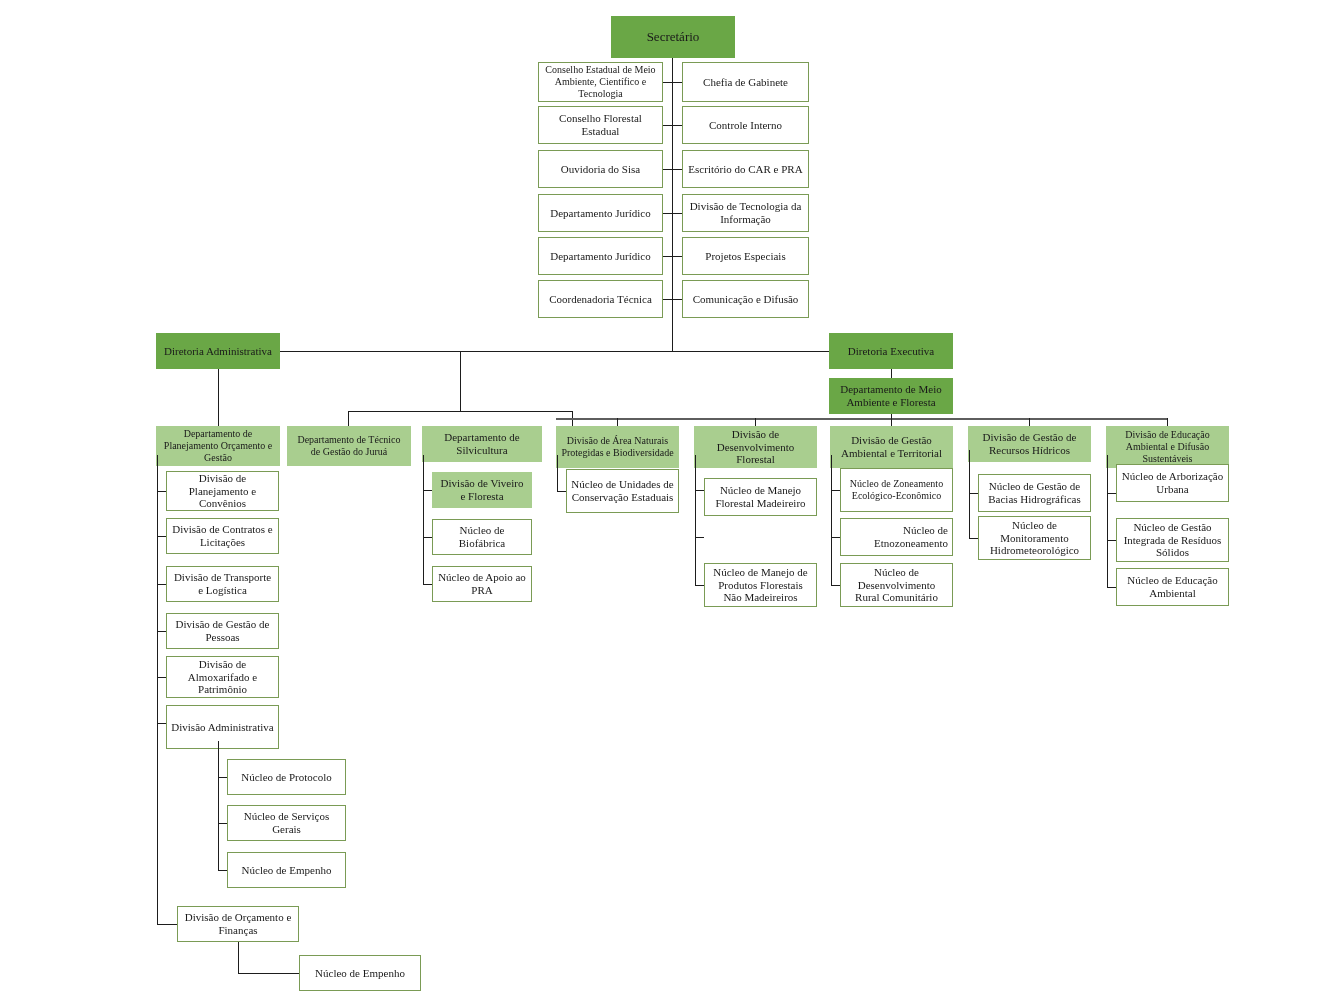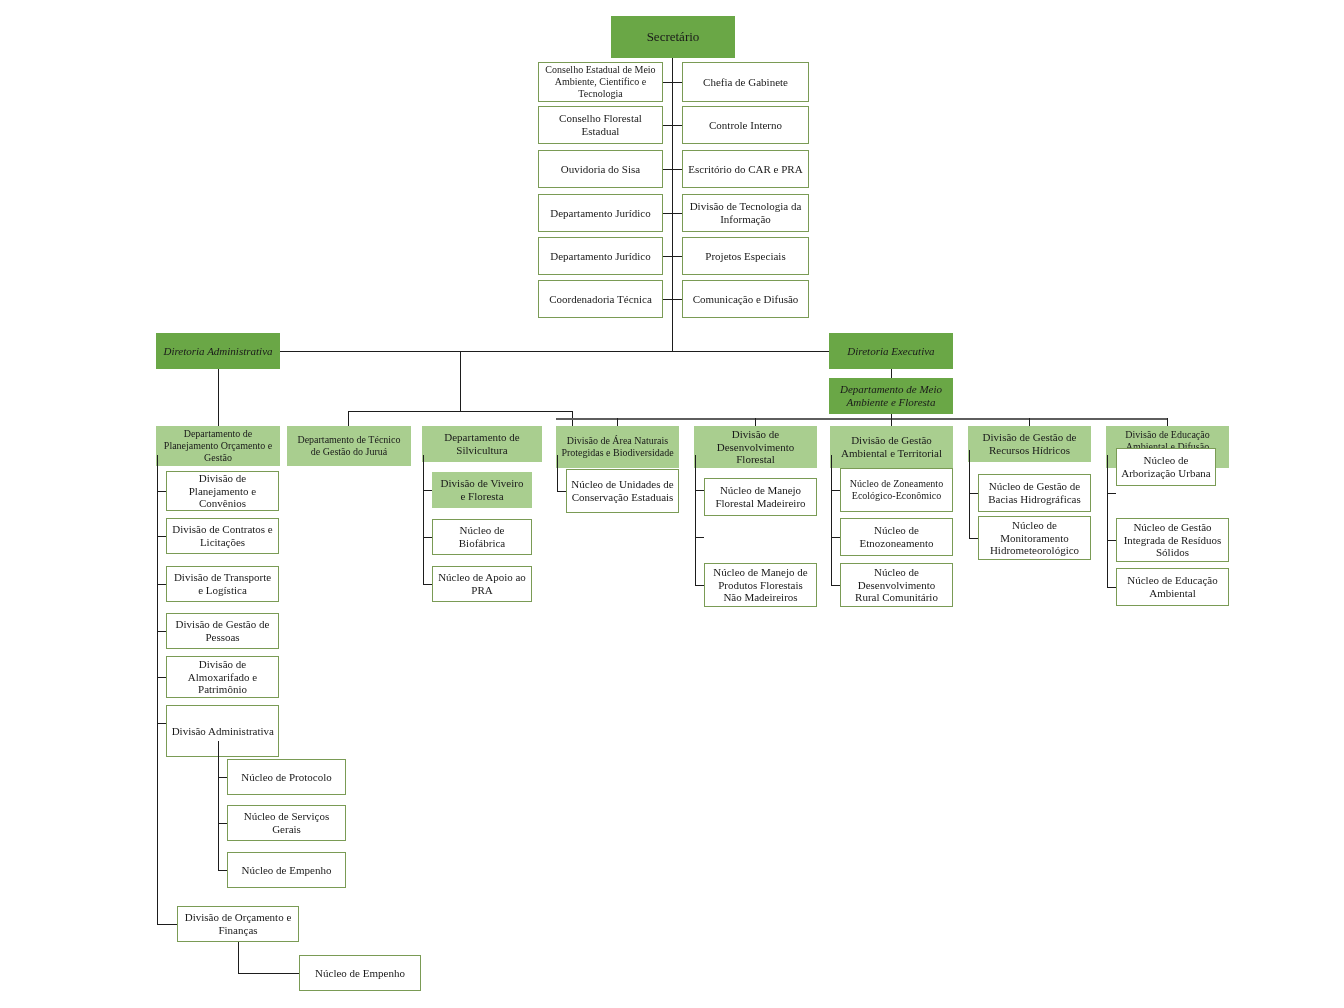--- a/index.html
+++ b/index.html
@@ -4,21 +4,21 @@
 <style>
   html,body{margin:0;padding:0;background:#ffffff;}
   body{font-family:"Liberation Serif", serif;}
   #chart{position:relative;width:1344px;height:1008px;background:#ffffff;overflow:hidden;}
 
   .node{position:absolute;box-sizing:border-box;display:flex;align-items:center;justify-content:center;
         text-align:center;border:1px solid #7a9b55;color:#1a1a1a;line-height:1.18;padding:2px 4px;}
   .node span{display:block;width:100%;}
 
   .lvl-root{background:#6aa746;border-color:#6aa746;font-size:13px;}
-  .lvl-dir{background:#6aa746;border-color:#6aa746;font-size:11px;font-style:italic;}
+  .lvl-dir{background:#6aa746;border-color:#6aa746;font-size:11px;}
   .lvl-dept{background:#a9ce8f;border-color:#a9ce8f;font-size:11px;}
   .lvl-div-green{background:#a9ce8f;border-color:#a9ce8f;font-size:11px;}
   .lvl-white{background:#ffffff;border-color:#7a9b55;font-size:11px;}
   .lvl-staff{background:#ffffff;border-color:#7a9b55;font-size:11px;}
 
   .ln{position:absolute;background:#1d1d1d;}
   .ln.h{height:1px;}
   .ln.v{width:1px;}
   .ln.grey{background:#5e5e5e;}
 </style>
@@ -140,21 +140,21 @@
   <div class="node lvl-white" style="left:166px;top:613px;width:113px;height:36px;">
     <span>Divisão de Gestão de Pessoas</span>
   </div>
 
   <div class="ln h" style="left:157px;top:677px;width:9px;"></div>
   <div class="node lvl-white" style="left:166px;top:656px;width:113px;height:42px;">
     <span>Divisão de Almoxarifado e Patrimônio</span>
   </div>
 
   <div class="ln h" style="left:157px;top:723px;width:9px;"></div>
-  <div class="node lvl-white" style="left:166px;top:705px;width:113px;height:52px;text-align:right;">
+  <div class="node lvl-white" style="left:166px;top:705px;width:113px;height:44px;">
     <span>Divisão Administrativa</span>
   </div>
 
   <div class="ln v" style="left:218px;top:741px;width:1px;height:129px;"></div>
   <div class="ln h" style="left:218px;top:777px;width:9px;"></div>
   <div class="node lvl-white" style="left:227px;top:759px;width:119px;height:36px;">
     <span>Núcleo de Protocolo</span>
   </div>
   <div class="ln h" style="left:218px;top:823px;width:9px;"></div>
   <div class="node lvl-white" style="left:227px;top:805px;width:119px;height:36px;">
@@ -223,21 +223,21 @@
   <div class="ln v" style="left:891px;top:418px;width:1px;height:8px;"></div>
   <div class="node lvl-div-green" style="left:830px;top:426px;width:123px;height:42px;">
     <span>Divisão de Gestão Ambiental e Territorial</span>
   </div>
   <div class="ln v" style="left:831px;top:455px;width:1px;height:130px;"></div>
   <div class="ln h" style="left:831px;top:490px;width:9px;"></div>
   <div class="node lvl-white" style="left:840px;top:468px;width:113px;height:44px;font-size:10px;">
     <span>Núcleo de Zoneamento Ecológico-Econômico</span>
   </div>
   <div class="ln h" style="left:831px;top:537px;width:9px;"></div>
-  <div class="node lvl-white" style="left:840px;top:518px;width:113px;height:38px;">
+  <div class="node lvl-white" style="left:840px;top:518px;width:113px;height:38px;text-align:right;">
     <span>Núcleo de Etnozoneamento</span>
   </div>
   <div class="ln h" style="left:831px;top:585px;width:9px;"></div>
   <div class="node lvl-white" style="left:840px;top:563px;width:113px;height:44px;">
     <span>Núcleo de Desenvolvimento Rural Comunitário</span>
   </div>
 
   <div class="ln v" style="left:1029px;top:418px;width:1px;height:8px;"></div>
   <div class="node lvl-div-green" style="left:968px;top:426px;width:123px;height:36px;">
     <span>Divisão de Gestão de Recursos Hídricos</span>
@@ -251,21 +251,21 @@
   <div class="node lvl-white" style="left:978px;top:516px;width:113px;height:44px;">
     <span>Núcleo de Monitoramento Hidrometeorológico</span>
   </div>
 
   <div class="ln v" style="left:1167px;top:418px;width:1px;height:8px;"></div>
   <div class="node lvl-div-green" style="left:1106px;top:426px;width:123px;height:42px;font-size:10px;">
     <span>Divisão de Educação Ambiental e Difusão Sustentáveis</span>
   </div>
   <div class="ln v" style="left:1107px;top:455px;width:1px;height:132px;"></div>
   <div class="ln h" style="left:1107px;top:493px;width:9px;"></div>
-  <div class="node lvl-white" style="left:1116px;top:448px;width:100px;height:38px;">
+  <div class="node lvl-white" style="left:1116px;top:464px;width:113px;height:38px;">
     <span>Núcleo de Arborização Urbana</span>
   </div>
   <div class="ln h" style="left:1107px;top:540px;width:9px;"></div>
   <div class="node lvl-white" style="left:1116px;top:518px;width:113px;height:44px;">
     <span>Núcleo de Gestão Integrada de Resíduos Sólidos</span>
   </div>
   <div class="ln h" style="left:1107px;top:587px;width:9px;"></div>
   <div class="node lvl-white" style="left:1116px;top:568px;width:113px;height:38px;">
     <span>Núcleo de Educação Ambiental</span>
   </div>

